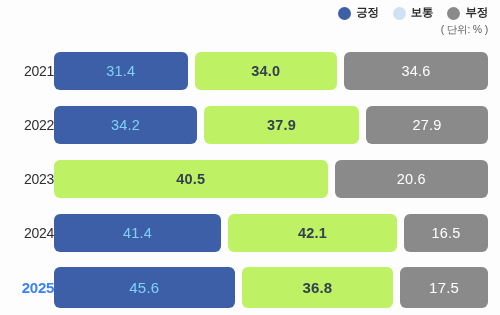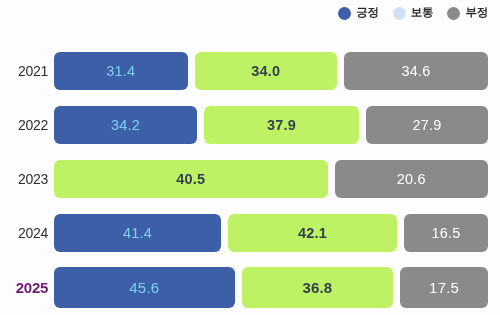--- a/index.html
+++ b/index.html
@@ -72,30 +72,29 @@
   .row {
     position: relative;
     height: 54px;
     display: flex;
     align-items: center;
   }
   .row-label {
     width: 54px;
     flex: 0 0 54px;
     text-align: right;
-    padding-right: 6px;
     box-sizing: border-box;
     font-size: 14px;
     color: #2f2f2f;
     letter-spacing: -0.3px;
   }
   .row.is-current .row-label {
     font-weight: bold;
     font-size: 15px;
-    color: #701a75;
+    color: #3b82f6;
   }
 
   .bars {
     position: relative;
     flex: 1 1 auto;
     height: 38px;
     margin-right: 12px;
     display: flex;
     align-items: stretch;
     gap: 7px;
@@ -145,20 +144,21 @@
     <div class="legend-item">
       <span class="legend-dot" style="background:#cfe1f5"></span>
       <span class="legend-label">보통</span>
     </div>
     <div class="legend-item">
       <span class="legend-dot" style="background:#8a8a8a"></span>
       <span class="legend-label">부정</span>
     </div>
   </div>
 
+  <div class="unit-note">( 단위: % )</div>
 
   <div class="rows">
 
     <div class="row">
       <div class="row-label">2021</div>
       <div class="bars">
         <div class="seg positive" style="flex-grow:31.4">31.4</div>
         <div class="seg neutral" style="flex-grow:34.0">34.0</div>
         <div class="seg negative" style="flex-grow:34.6">34.6</div>
       </div>

